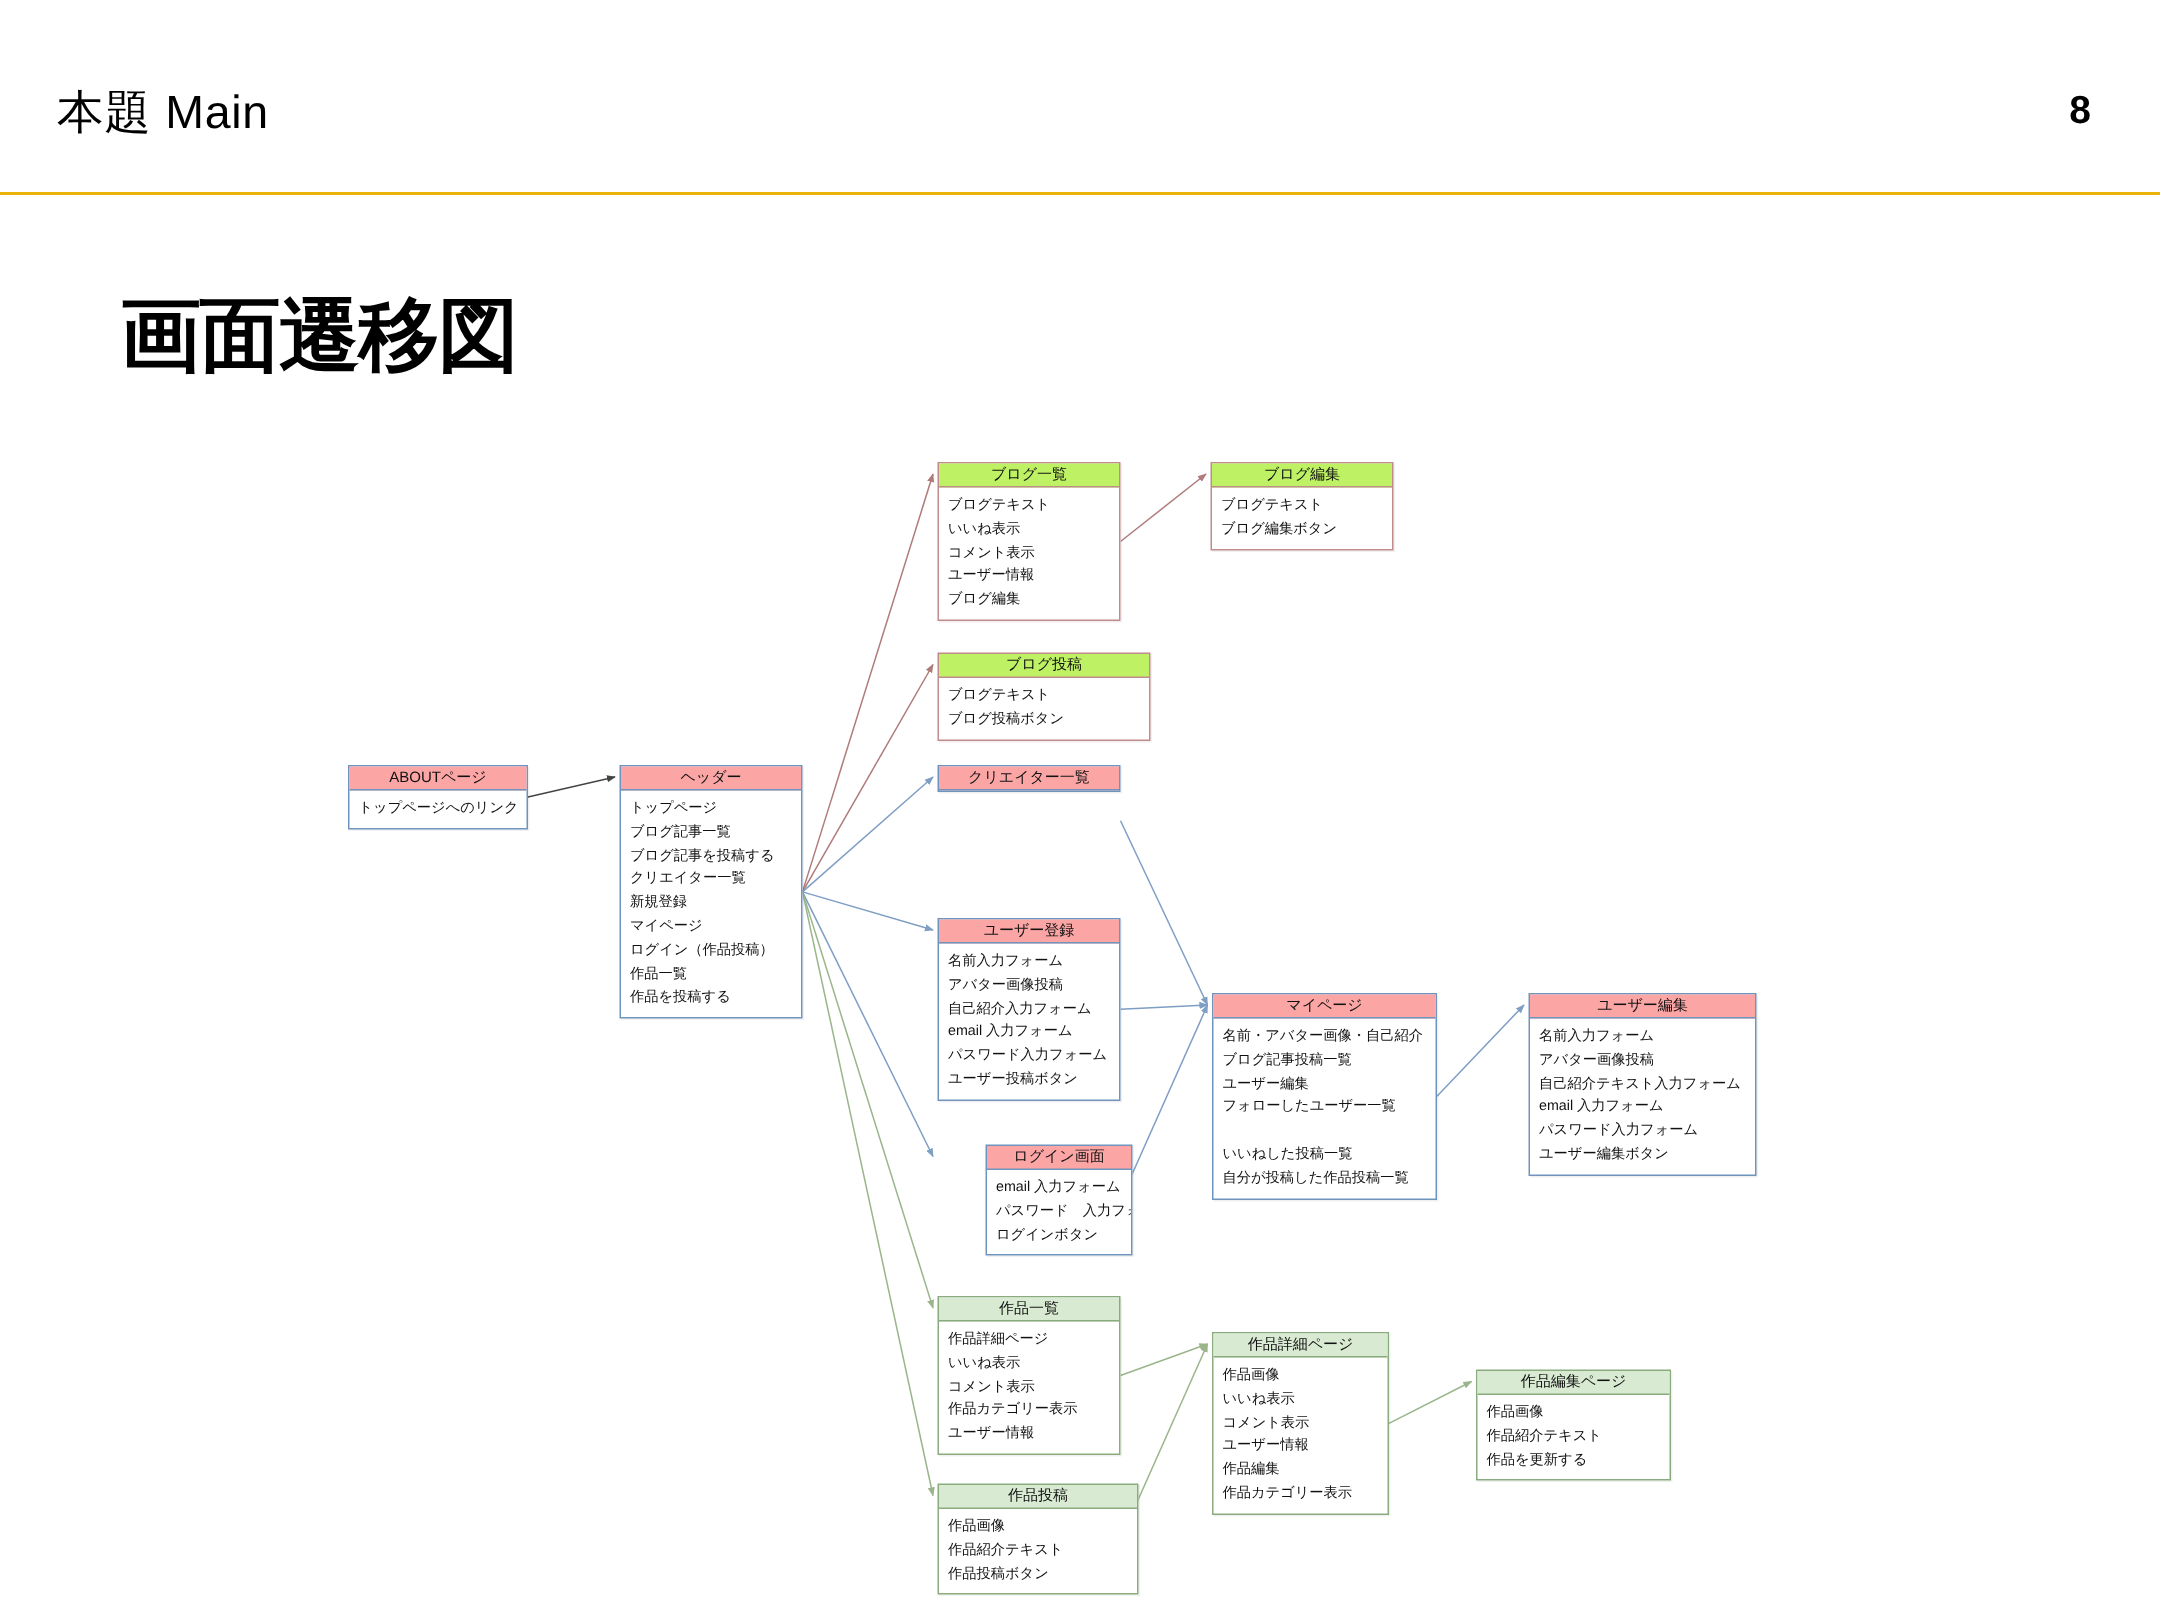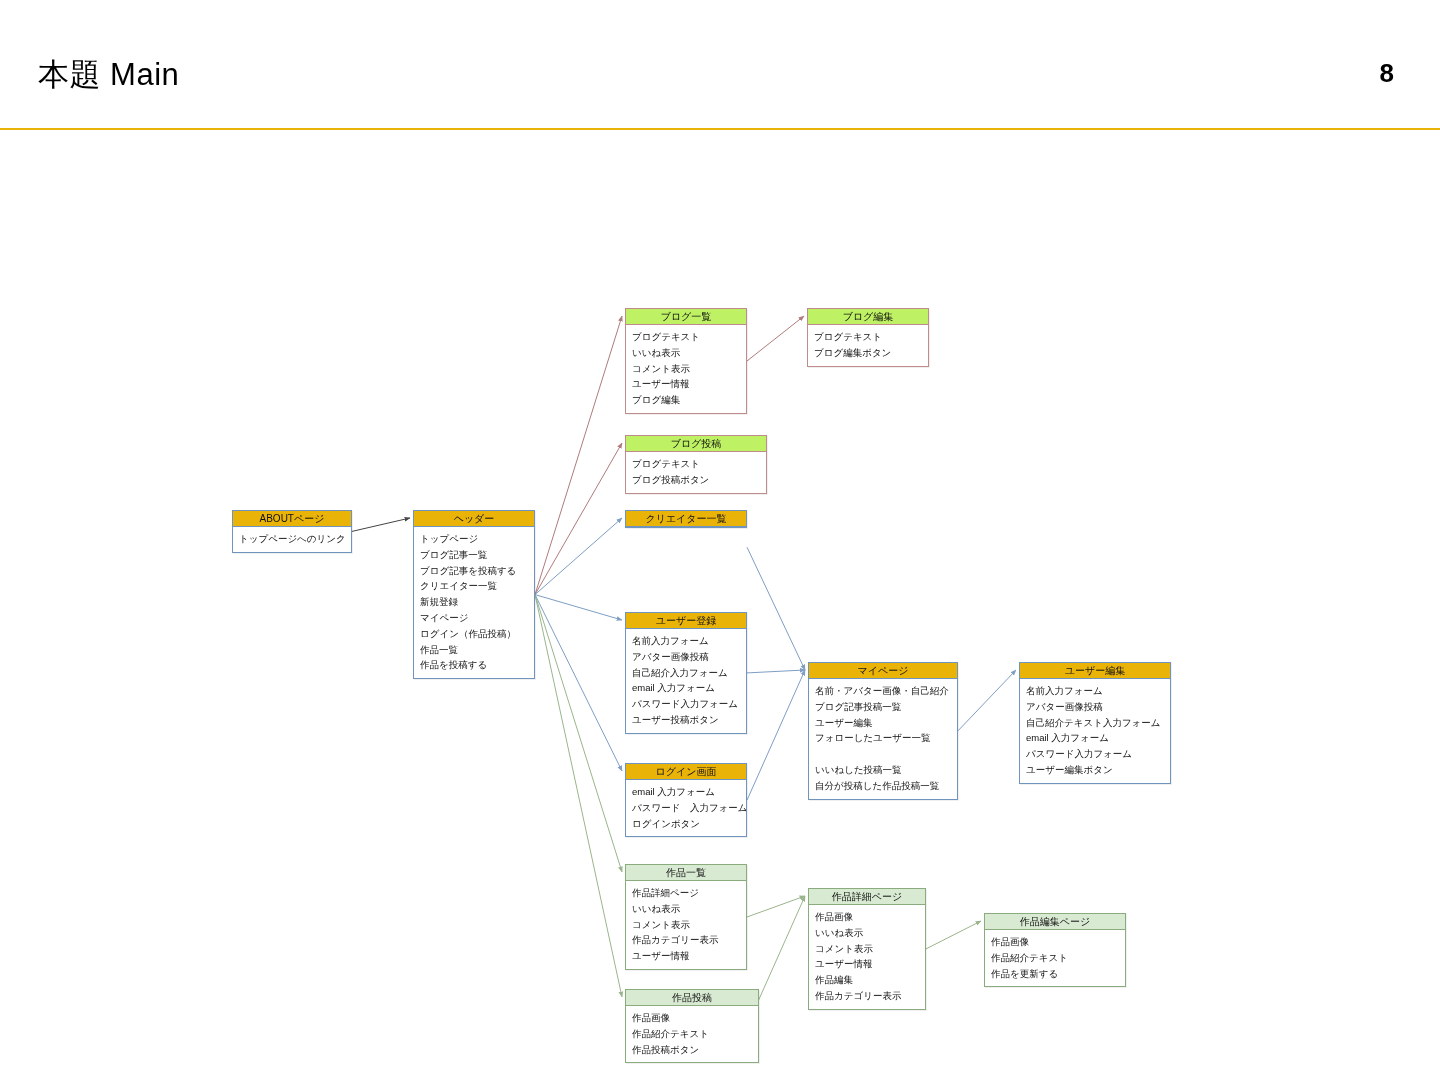--- a/index.html
+++ b/index.html
@@ -92,36 +92,37 @@
     line-height: 15.8px;
     color: #111111;
     padding: 0 6px;
     white-space: nowrap;
     overflow: hidden;
   }
   .node .n-row.spacer { color: transparent; }
 
   
   .node.blue  { border-color: #6f94bd; }
-  .node.blue  .n-title { background: #eab308; border-bottom-color: #6f94bd; }
+  .node.blue  .n-title { background: #fca5a5; border-bottom-color: #6f94bd; }
   .node.pink  { border-color: #c08b8b; }
   .node.pink  .n-title { background: #bef264; border-bottom-color: #c08b8b; }
   .node.green { border-color: #8aab7e; }
   .node.green .n-title { background: #d9ead3; border-bottom-color: #8aab7e; }
 </style>
 </head>
 <body>
 
 <div id="page">
 
   <div class="slide-header">
     <div class="slide-title">本題 Main</div>
     <div class="page-number">8</div>
   </div>
 
+  <div class="section-heading">画面遷移図</div>
 
   <div class="diagram">
     <svg class="edges" viewBox="0 0 1440 1080" width="1440" height="1080" id="edge-layer">
         <defs>
           <marker id="arw-black" viewBox="0 0 10 10" refX="9" refY="5" markerWidth="6" markerHeight="6" orient="auto-start-reverse">
             <path d="M 0 1 L 10 5 L 0 9 z" fill="#444444"></path>
           </marker>
           <marker id="arw-pink" viewBox="0 0 10 10" refX="9" refY="5" markerWidth="6" markerHeight="6" orient="auto-start-reverse">
             <path d="M 0 1 L 10 5 L 0 9 z" fill="#b07b7b"></path>
           </marker>
@@ -224,21 +225,21 @@
           <div class="n-title">ユーザー編集</div>
           <div class="n-body">
             <div class="n-row">名前入力フォーム</div>
             <div class="n-row">アバター画像投稿</div>
             <div class="n-row">自己紹介テキスト入力フォーム</div>
             <div class="n-row">email 入力フォーム</div>
             <div class="n-row">パスワード入力フォーム</div>
             <div class="n-row">ユーザー編集ボタン</div>
           </div>
         </div>
-        <div class="node blue" style="left: 625px; top: 763px; width: 122px;">
+        <div class="node blue" style="left: 657px; top: 763px; width: 98px;">
           <div class="n-title">ログイン画面</div>
           <div class="n-body">
             <div class="n-row">email 入力フォーム</div>
             <div class="n-row">パスワード　入力フォーム</div>
             <div class="n-row">ログインボタン</div>
           </div>
         </div>
         <div class="node green" style="left: 625px; top: 864px; width: 122px;">
           <div class="n-title">作品一覧</div>
           <div class="n-body">
@@ -253,21 +254,21 @@
           <div class="n-title">作品詳細ページ</div>
           <div class="n-body">
             <div class="n-row">作品画像</div>
             <div class="n-row">いいね表示</div>
             <div class="n-row">コメント表示</div>
             <div class="n-row">ユーザー情報</div>
             <div class="n-row">作品編集</div>
             <div class="n-row">作品カテゴリー表示</div>
           </div>
         </div>
-        <div class="node green" style="left: 984px; top: 913px; width: 142px;">
+        <div class="node green" style="left: 984px; top: 913px; width: 130px;">
           <div class="n-title">作品編集ページ</div>
           <div class="n-body">
             <div class="n-row">作品画像</div>
             <div class="n-row">作品紹介テキスト</div>
             <div class="n-row">作品を更新する</div>
           </div>
         </div>
         <div class="node green" style="left: 625px; top: 989px; width: 134px;">
           <div class="n-title">作品投稿</div>
           <div class="n-body">

